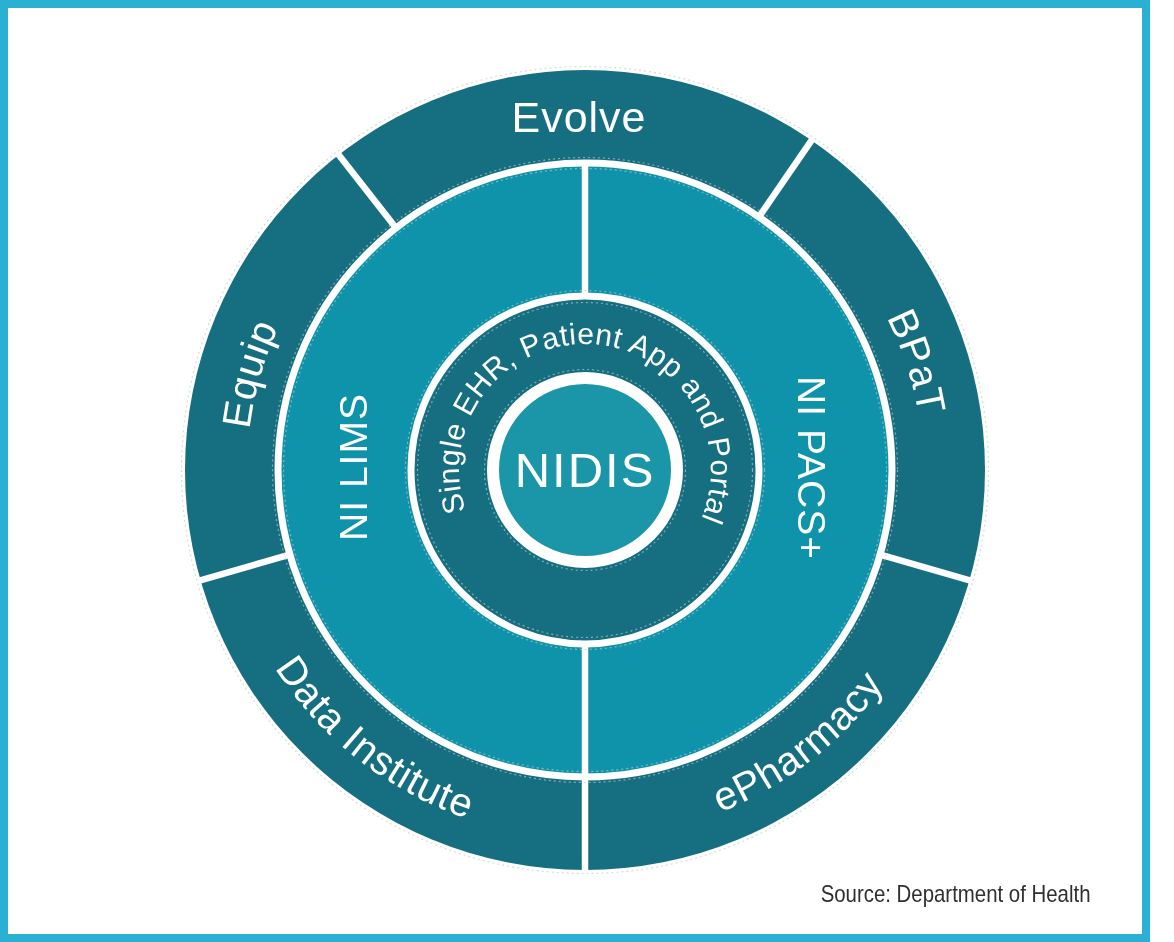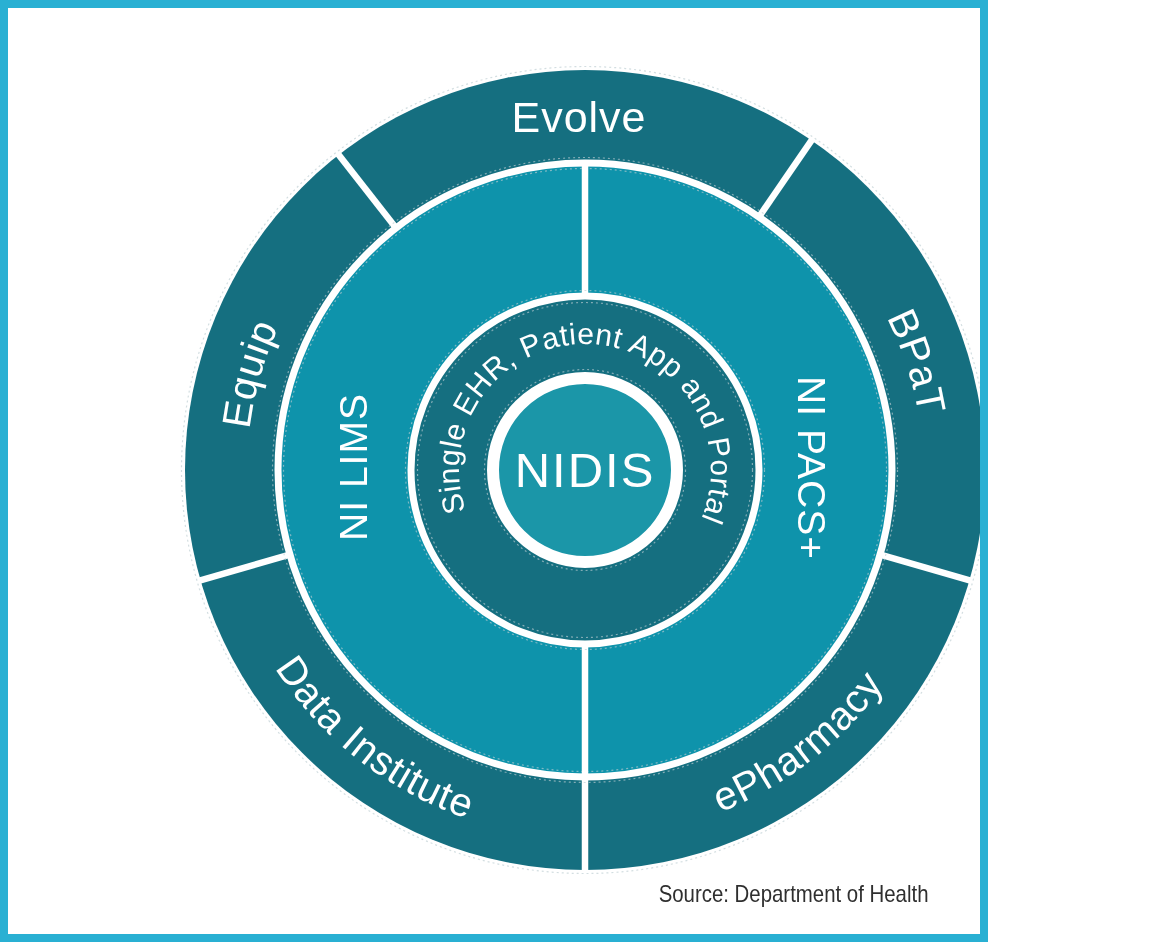--- a/index.html
+++ b/index.html
@@ -1,18 +1,18 @@
 <!DOCTYPE html>
 <html><head>
 <meta charset="utf-8">
 <style>
   html, body { margin: 0; padding: 0; background: #ffffff; }
   .frame {
     position: relative;
-    width: 988px;
+    width: 1150px;
     height: 942px;
     box-sizing: border-box;
     border: 8px solid #29b0d3;
     background: #ffffff;
     overflow: hidden;
     font-family: "Liberation Sans", sans-serif;
   }
   .diagram {
     position: absolute;
     left: -8px;

